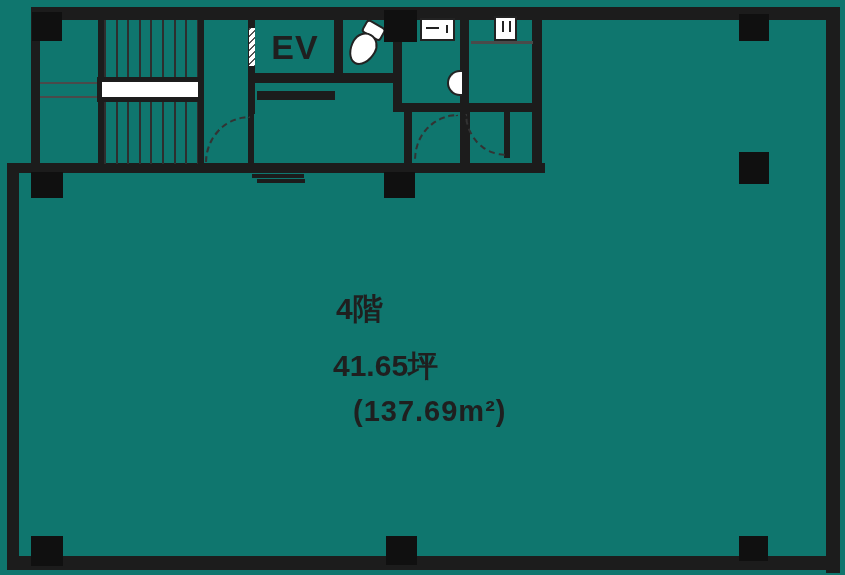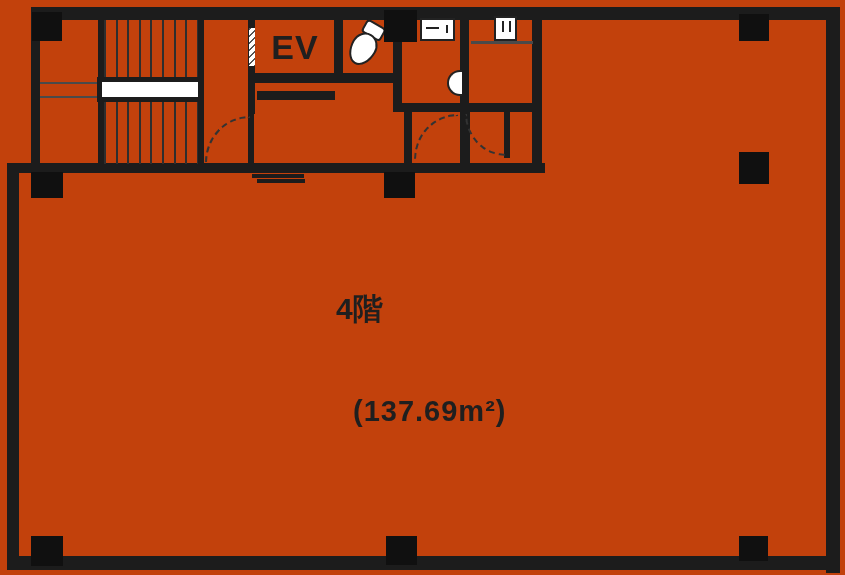--- a/index.html
+++ b/index.html
@@ -1,17 +1,17 @@
 <!DOCTYPE html>
 <html><head>
 <meta charset="utf-8">
 <style>
   html,body { margin:0; padding:0; background:#ffffff; }
   .plan {
-    position:relative; width:845px; height:575px; background:#c2410c;
+    position:relative; width:845px; height:575px; background:#0f766e;
     font-family:"Liberation Sans", sans-serif; overflow:hidden;
   }
   .w   { position:absolute; background:#1c1c1c; }           
   .col { position:absolute; background:#101010; }           
   .thin{ position:absolute; background:#4a4a4a; }
   .treads { position:absolute;
     background:repeating-linear-gradient(to right, #2e2e2e 0 2px, transparent 2px 11.6px); }
   .landing { position:absolute; background:#ffffff; border:5px solid #1c1c1c; box-sizing:border-box; }
   .arc-ul { position:absolute; box-sizing:border-box;
     border-top:2.5px dashed #333; border-left:2.5px dashed #333; border-top-left-radius:100%; }
@@ -91,15 +91,16 @@
   <div class="col" style="left:739px;top:14px; width:30px;height:27px;"></div>
   <div class="col" style="left:31px; top:172px;width:32px;height:26px;"></div>
   <div class="col" style="left:384px;top:172px;width:31px;height:26px;"></div>
   <div class="col" style="left:739px;top:152px;width:30px;height:32px;"></div>
   <div class="col" style="left:31px; top:536px;width:32px;height:30px;"></div>
   <div class="col" style="left:386px;top:536px;width:31px;height:29px;"></div>
   <div class="col" style="left:739px;top:536px;width:29px;height:25px;"></div>
 
   <div class="label ev" style="left:252px;top:28px;">EV</div>
   <div class="label" style="left:336px;top:289px;font-size:30px;">4階</div>
+  <div class="label" style="left:333px;top:346px;font-size:30px;">41.65坪</div>
   <div class="label" style="left:347px;top:395px;font-size:29px;letter-spacing:1px;margin-left:6px;">(137.69m²)</div>
 
 </div>
 
 </body></html>

